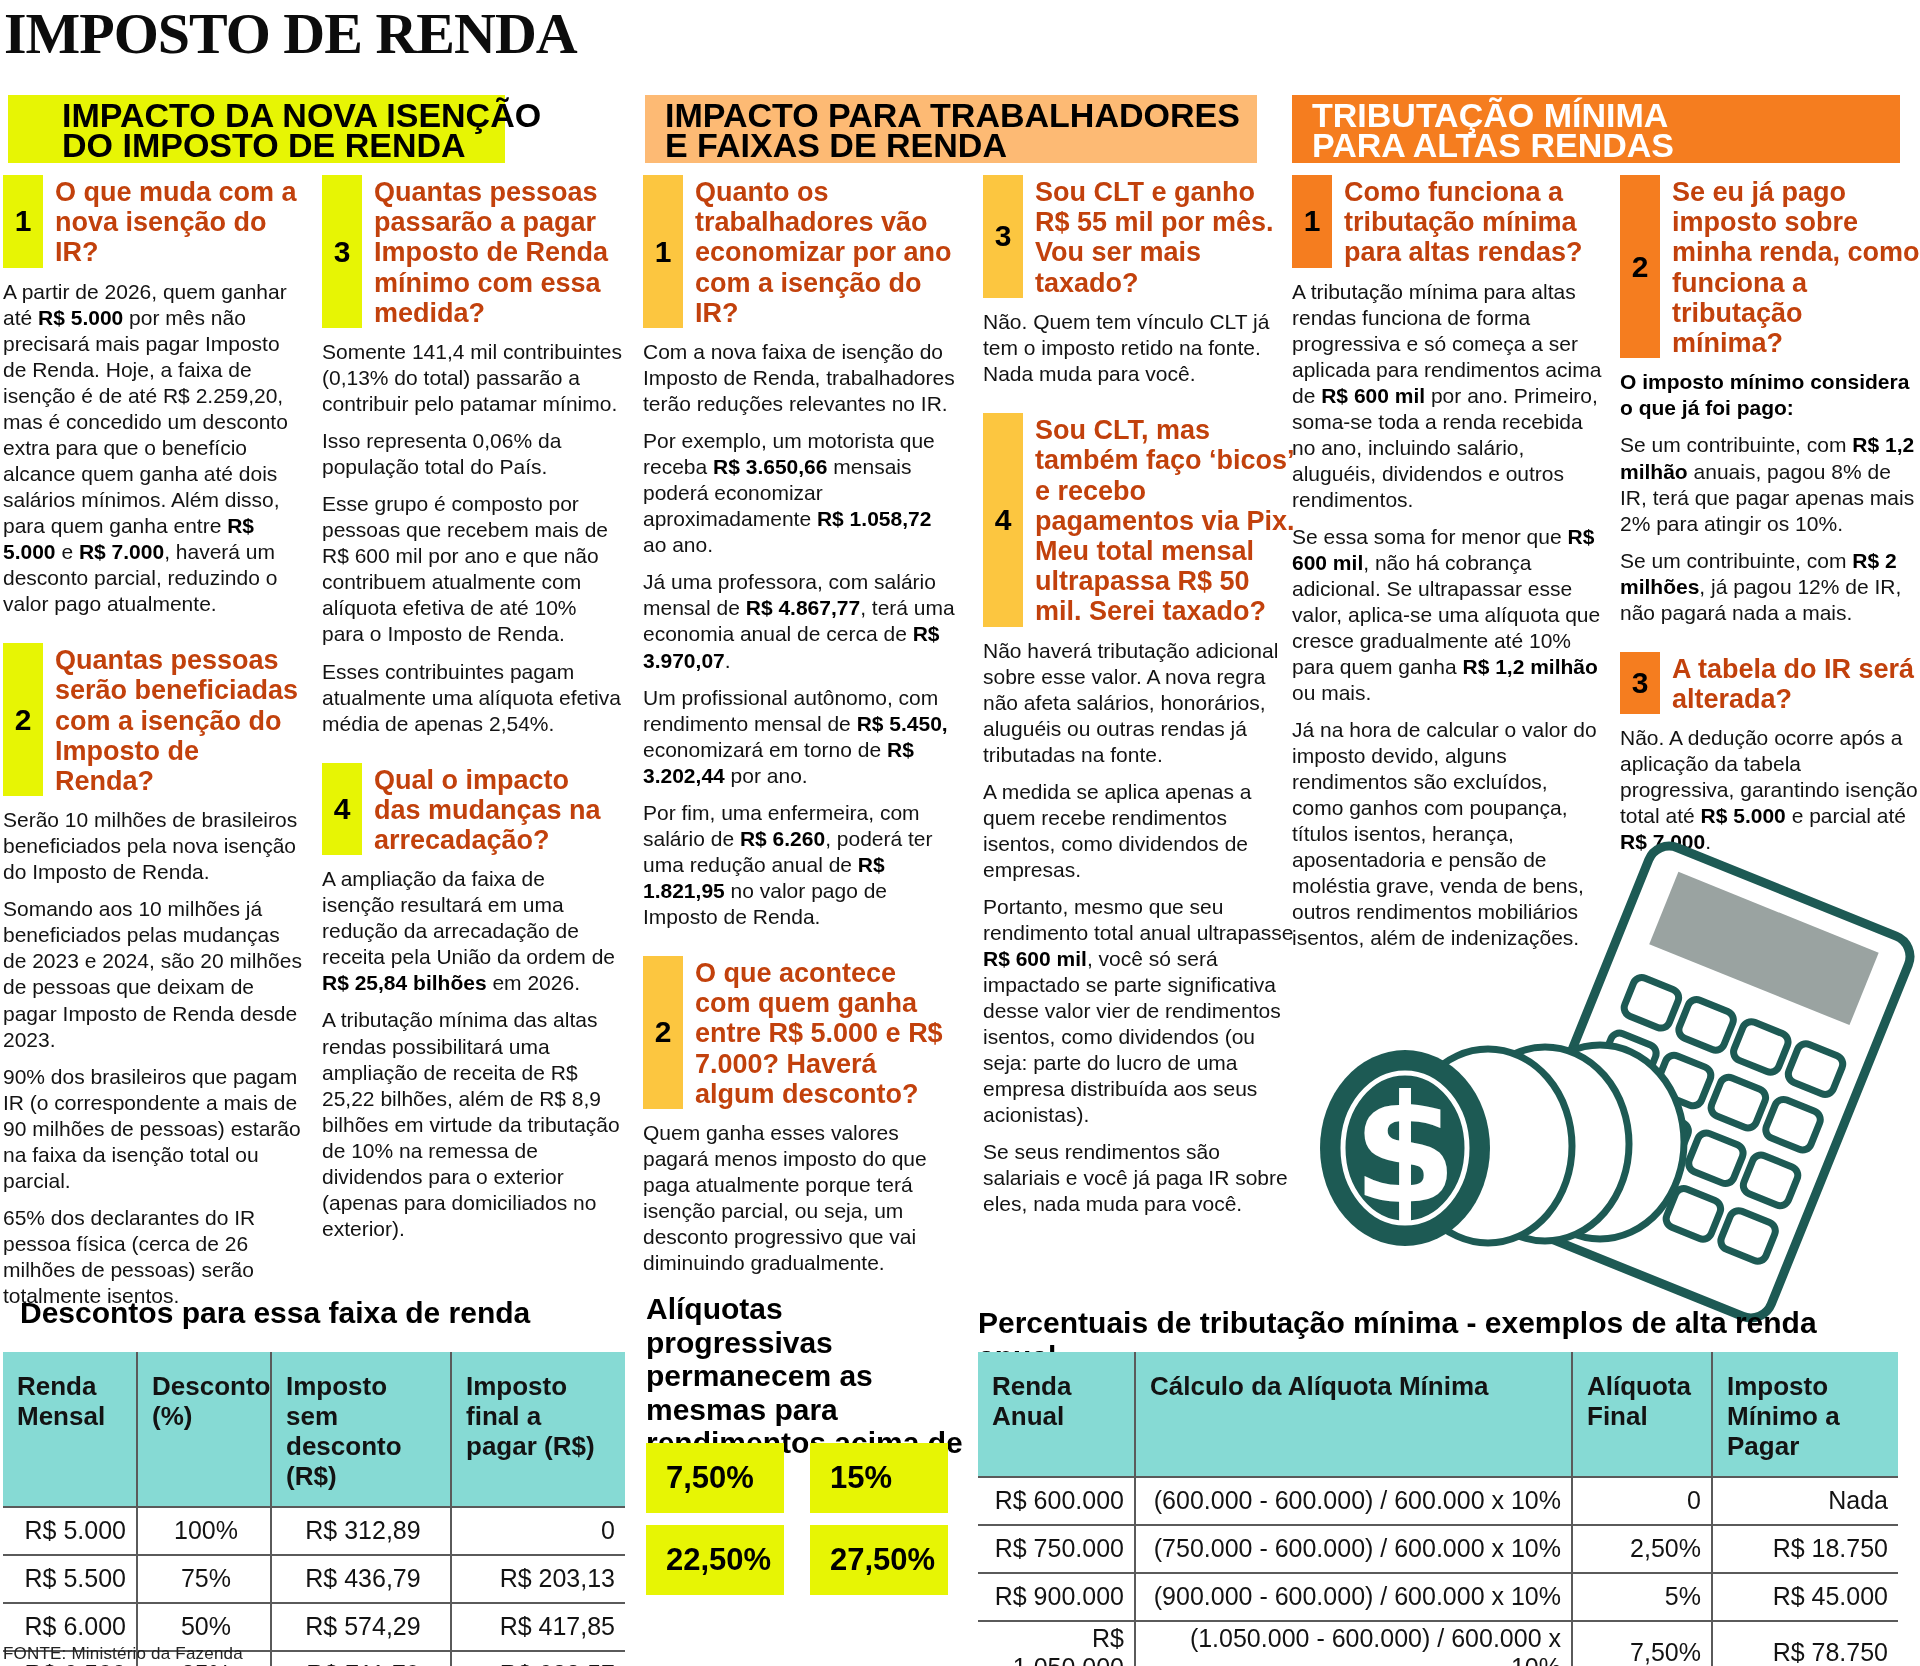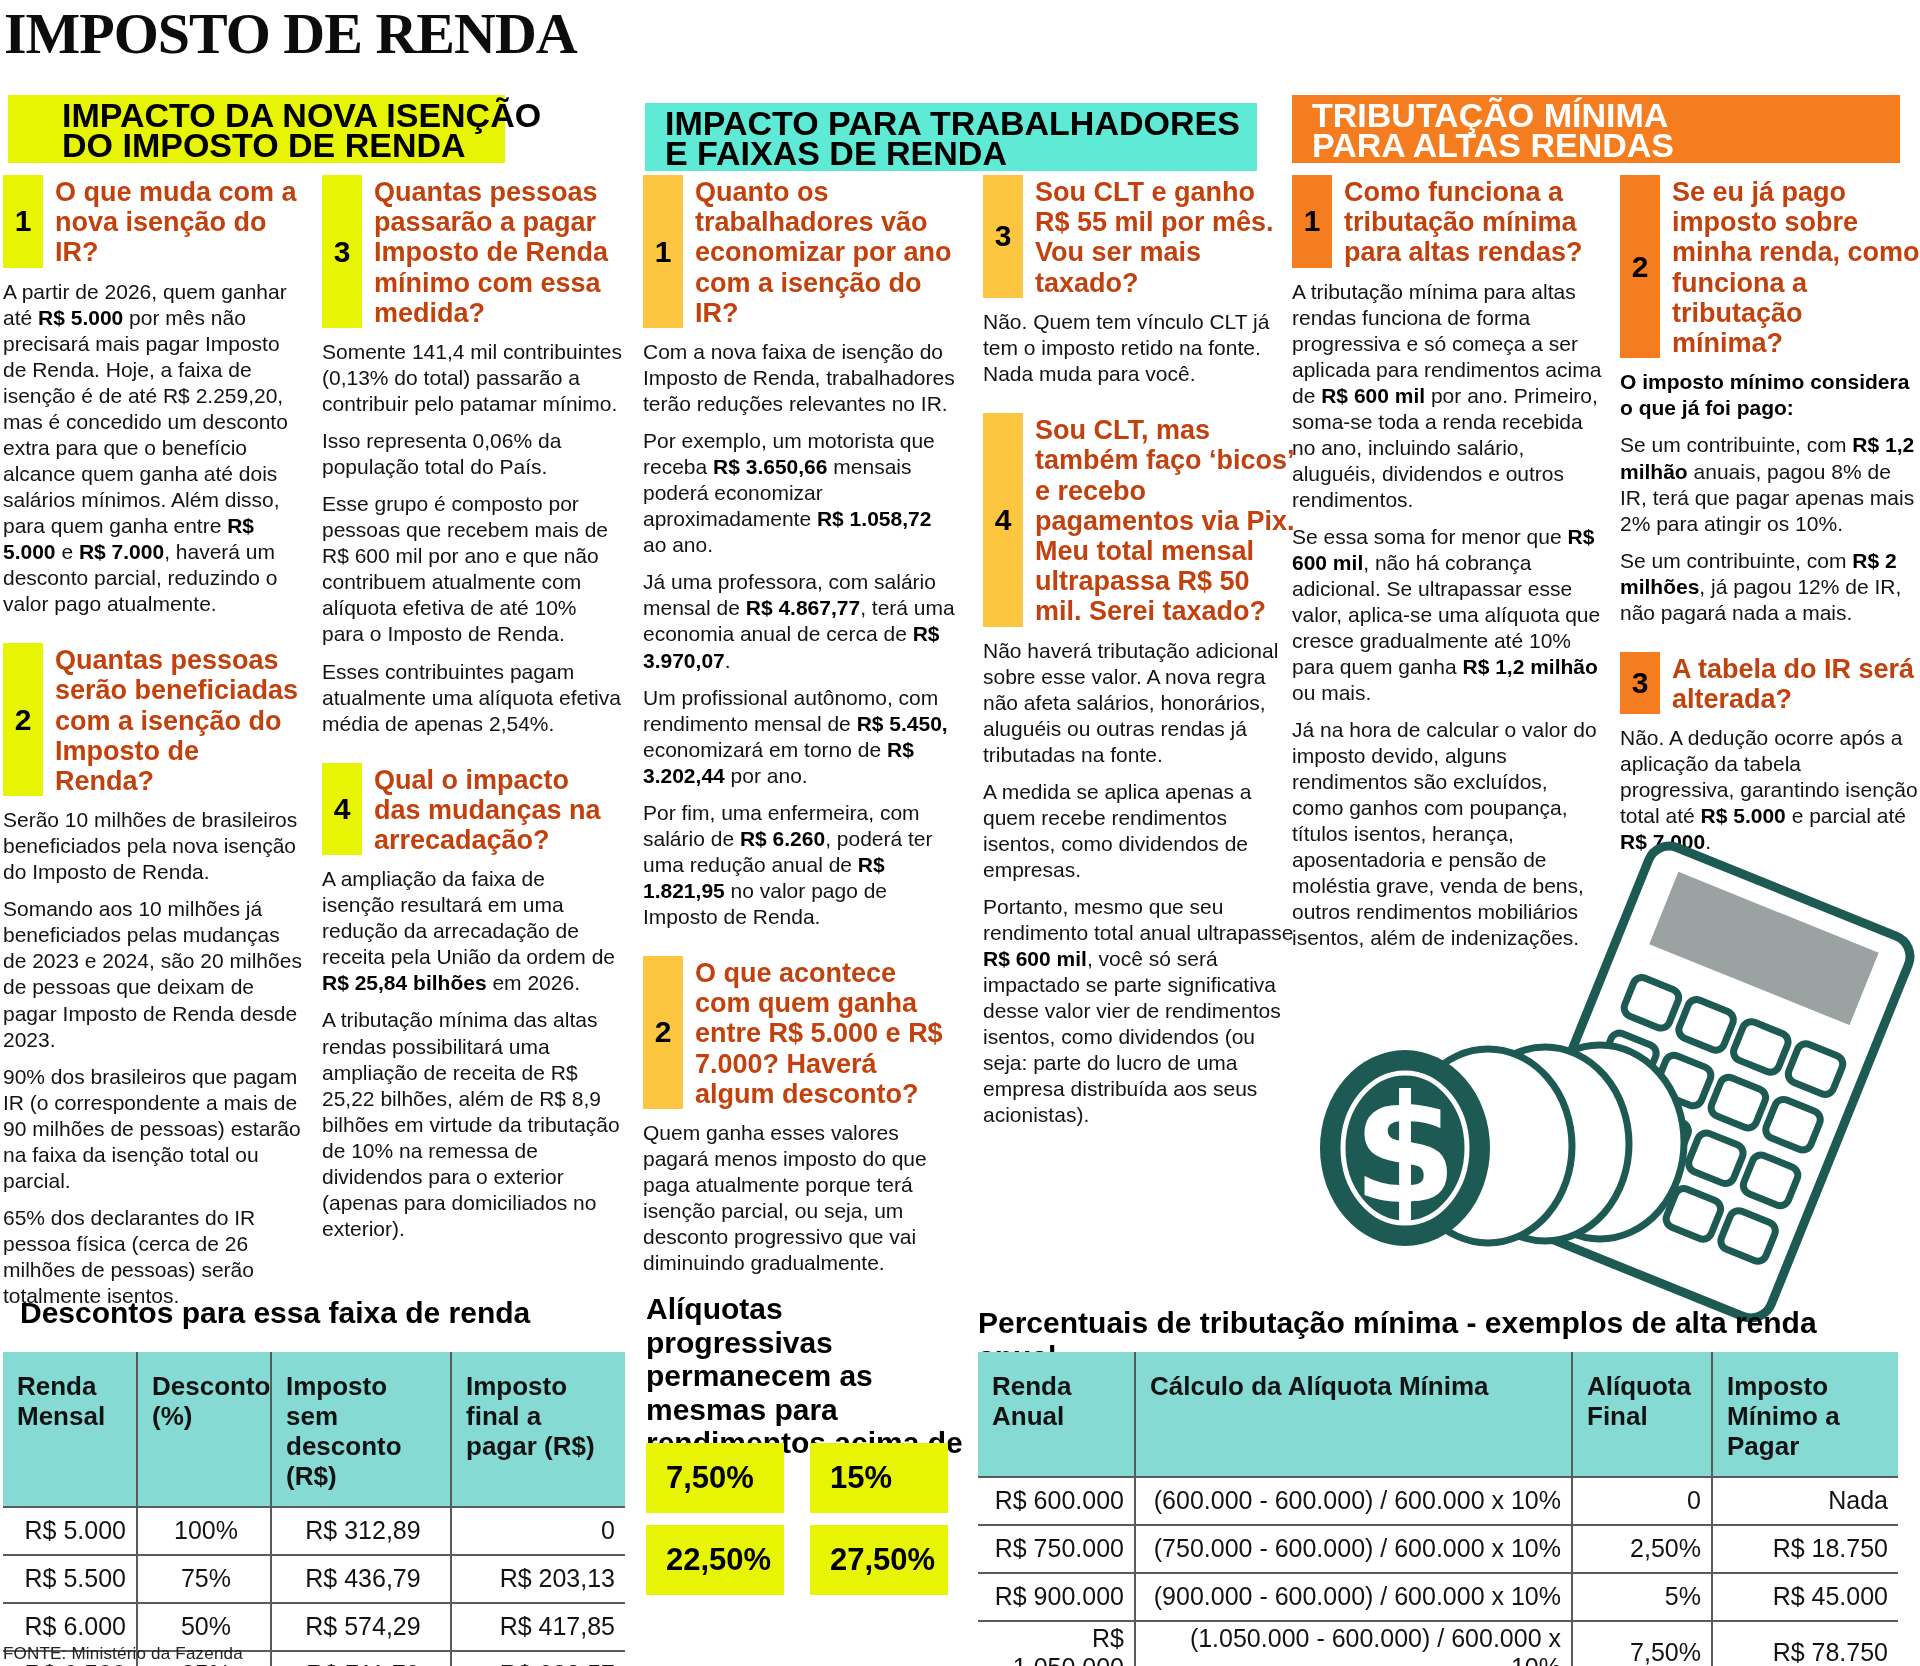--- a/index.html
+++ b/index.html
@@ -62,21 +62,21 @@
 <body>
 
 <div class="page">
 
   <h1 class="title">IMPOSTO DE RENDA</h1>
 
   <div class="hbar hb0" id="hb0" style="background: rgb(231, 245, 4); color: rgb(0, 0, 0);">
     <div class="hl">IMPACTO DA NOVA ISENÇÃO</div>
     <div class="hl">DO IMPOSTO DE RENDA</div>
   </div>
-  <div class="hbar hb1" id="hb1" style="background: #5eead4; color: rgb(0, 0, 0); margin-top: 8px;">
+  <div class="hbar hb1" id="hb1" style="background: #fdba74; color: rgb(0, 0, 0);">
     <div class="hl">IMPACTO PARA TRABALHADORES</div>
     <div class="hl">E FAIXAS DE RENDA</div>
   </div>
   <div class="hbar hb2" id="hb2" style="background: rgb(245, 125, 31); color: rgb(255, 255, 255);">
     <div class="hl">TRIBUTAÇÃO MÍNIMA</div>
     <div class="hl">PARA ALTAS RENDAS</div>
   </div>
 
   <div class="subcol sc0" id="sc0">
       <div class="qa">
@@ -146,20 +146,21 @@
         <p class="qa-p"><span>Não. Quem tem vínculo CLT já tem o imposto retido na fonte. Nada muda para você.</span></p>
       </div>
       <div class="qa">
         <div class="qa-head">
           <div class="qa-num" style="background: rgb(252, 198, 64);">4</div>
           <div class="qa-q">Sou CLT, mas também faço ‘bicos’ e recebo pagamentos via Pix. Meu total mensal ultrapassa R$ 50 mil. Serei taxado?</div>
         </div>
         <p class="qa-p"><span>Não haverá tributação adicional sobre esse valor. A nova regra não afeta salários, honorários, aluguéis ou outras rendas já tributadas na fonte.</span></p>
         <p class="qa-p"><span>A medida se aplica apenas a quem recebe rendimentos isentos, como dividendos de empresas.</span></p>
         <p class="qa-p"><span>Portanto, mesmo que seu rendimento total anual ultrapasse </span><b>R$ 600 mil</b><span>, você só será impactado se parte significativa desse valor vier de rendimentos isentos, como dividendos (ou seja: parte do lucro de uma empresa distribuída aos seus acionistas).</span></p>
+        <p class="qa-p"><span>Se seus rendimentos são salariais e você já paga IR sobre eles, nada muda para você.</span></p>
       </div>
     </div>
   <div class="subcol sc4" id="sc4">
       <div class="qa">
         <div class="qa-head">
           <div class="qa-num" style="background: rgb(245, 125, 31);">1</div>
           <div class="qa-q">Como funciona a tributação mínima para altas rendas?</div>
         </div>
         <p class="qa-p"><span>A tributação mínima para altas rendas funciona de forma progressiva e só começa a ser aplicada para rendimentos acima de </span><b>R$ 600 mil</b><span> por ano. Primeiro, soma-se toda a renda recebida no ano, incluindo salário, aluguéis, dividendos e outros rendimentos.</span></p>
         <p class="qa-p"><span>Se essa soma for menor que </span><b>R$ 600 mil</b><span>, não há cobrança adicional. Se ultrapassar esse valor, aplica-se uma alíquota que cresce gradualmente até 10% para quem ganha </span><b>R$ 1,2 milhão</b><span> ou mais.</span></p>

